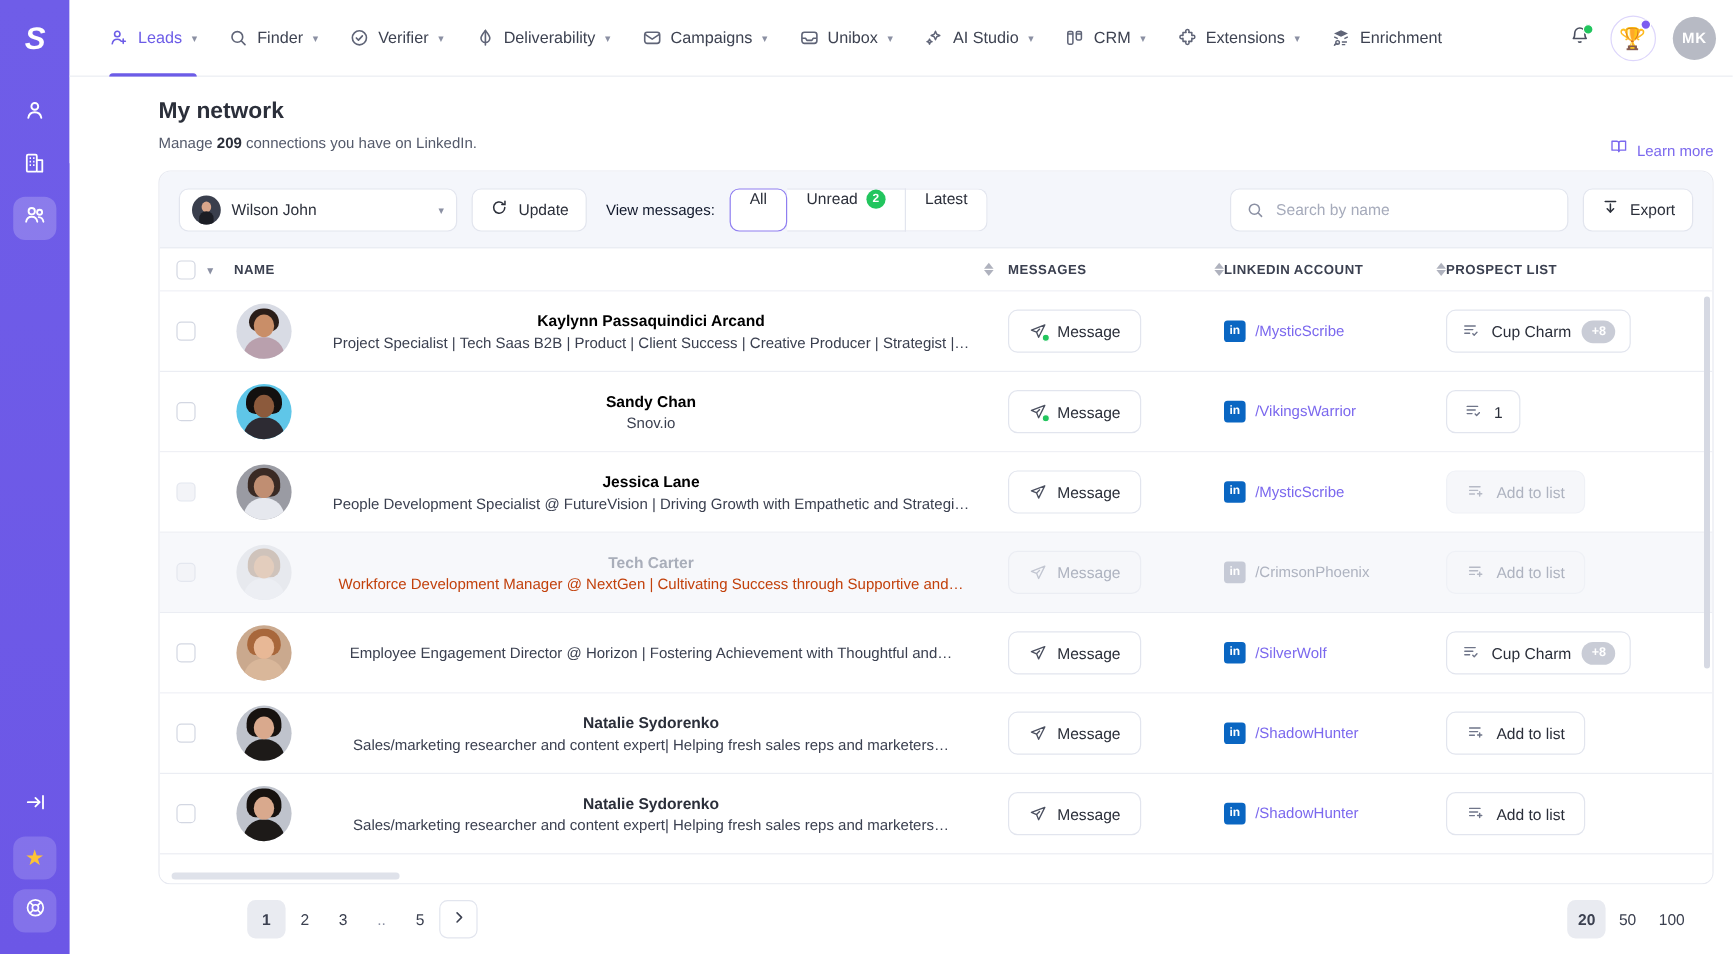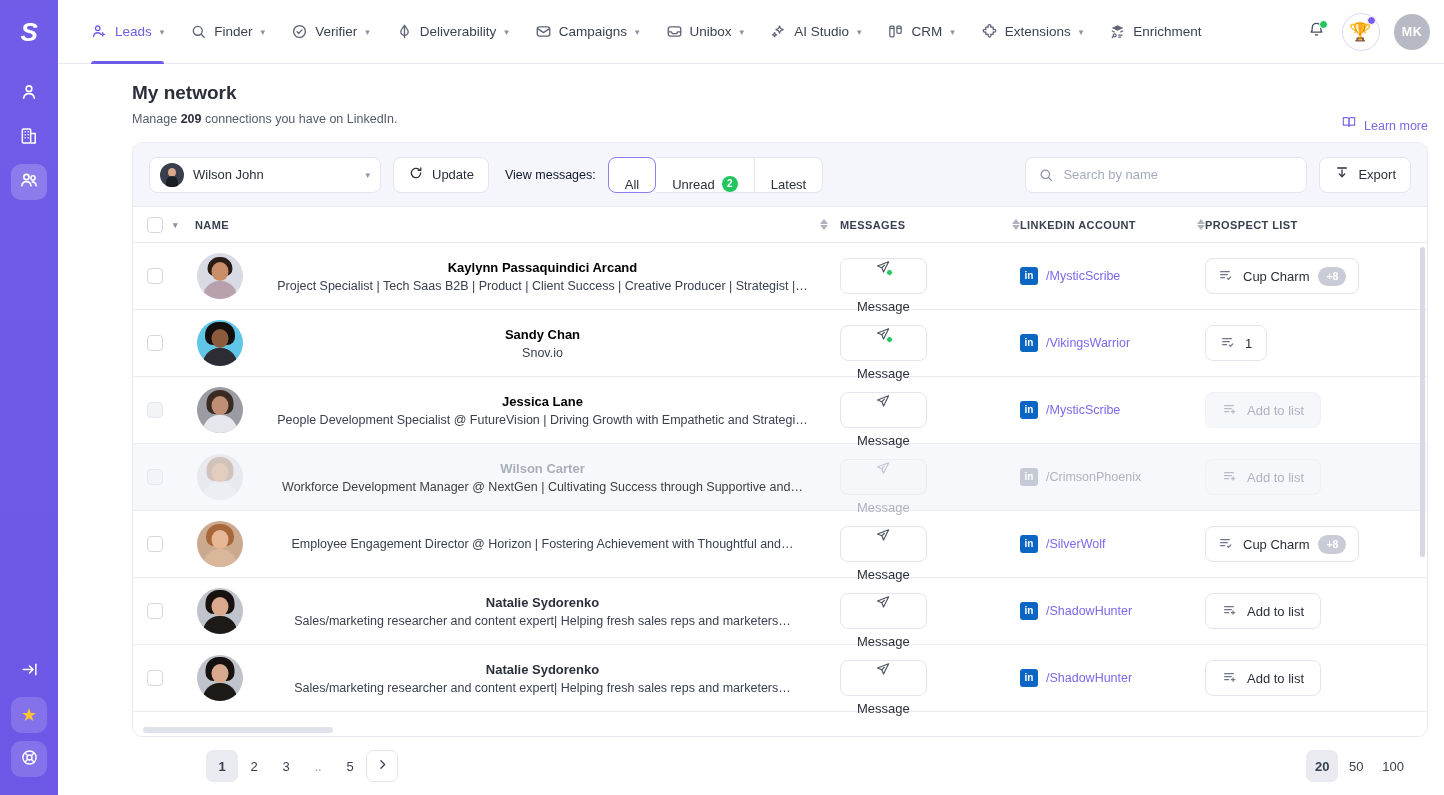--- a/index.html
+++ b/index.html
@@ -111,21 +111,21 @@
   .acct-name { font-size: 13px; color:#2b2f3a; flex:1 1 auto; }
   .btn {
     height: 36px; border:1px solid #e2e5ee; background:#fff; border-radius: 8px;
     display:inline-flex; align-items:center; justify-content:center; gap: 8px;
     padding: 0 14px; font-size: 13px; color:#2b2f3a; cursor:pointer; white-space:nowrap;
   }
   .view-label { font-size: 12.5px; color:#0f172a; margin-left: 4px; }
   .seg { display:flex; height:36px; }
   .seg-btn {
     height:36px; background:#fff; border:1px solid #e2e5ee; border-left-width:0;
-    display:flex; align-items:flex-end; gap:7px; padding: 0 16px;
+    display:flex; align-items:flex-start; gap:7px; padding: 0 16px;
     font-size: 13px; color:#2b2f3a; cursor:pointer;
   }
   .seg-btn:first-child { border-left-width:1px; border-radius: 8px 0 0 8px; }
   .seg-btn:last-child { border-radius: 0 8px 8px 0; }
   .seg-btn.active { border:1px solid #8f7ef0; border-radius:8px; color:#2b2f3a; z-index:2; }
   .badge-green {
     background:#22c55e; color:#fff; font-size:10px; font-weight:700;
     min-width:16px; height:16px; border-radius:8px; padding: 0 4px;
     display:flex; align-items:center; justify-content:center;
   }
@@ -177,26 +177,26 @@
   .person .head { position:absolute; left:50%; transform:translateX(-50%); top:9px; width:17px; height:19px; border-radius:50%; }
   .person .hair { position:absolute; left:50%; transform:translateX(-50%); top:4px; width:25px; height:19px; border-radius:13px 13px 8px 8px; }
   .person .body { position:absolute; left:50%; transform:translateX(-50%); bottom:-4px; width:34px; height:22px; border-radius:16px 16px 0 0; }
   .name-col { min-width:0; flex:1 1 auto; }
   .p-name { font-size: 13px; font-weight:600; color:#000000; margin-bottom: 4px; cursor:pointer; }
   .p-name.plain { color:#2b2f3a; cursor:default; }
   .p-name.off { color:#a9aeba; }
   .p-desc {
     font-size: 12.5px; color:#3b4050; white-space:nowrap; overflow:hidden; text-overflow:ellipsis;
   }
-  .p-desc.off { color:#404040; }
+  .p-desc.off { color:#c2410c; }
 
   .msg-btn {
     height: 36px; border:1px solid #e2e5ee; border-radius:8px; background:#fff;
-    display:inline-flex; align-items:center; gap:24px; padding: 0 16px;
-    font-size: 13px; color:#2b2f3a; cursor:pointer; position:relative;flex-direction:column;
+    display:inline-flex; align-items:center; gap:8px; padding: 0 16px;
+    font-size: 13px; color:#2b2f3a; cursor:pointer; position:relative;
   }
   .msg-btn.off { background:#f6f7fa; color:#aeb3c0; border-color:#ebedf3; cursor:default; }
   .plane-wrap { position:relative; width:16px; height:16px; }
   .plane-dot { position:absolute; right:-2px; bottom:-1px; width:7px; height:7px; border-radius:50%; background:#22c55e; border:1px solid #fff; }
 
   .li-link { display:flex; align-items:center; gap:8px; font-size:12.5px; color:#7b68ee; cursor:pointer; }
   .li-link.off { color:#aeb3c0; cursor:default; }
   .li-badge {
     width:18px; height:18px; border-radius:3px; background:#0a66c2; color:#fff;
     font-size:10px; font-weight:700; display:flex; align-items:center; justify-content:center;
@@ -687,21 +687,21 @@
               </div>
             <div class="c-name">
               <span class="row-ava" style="background:#e7e9ee">
                   <span class="person">
                     <span class="body" style="background:#eceef3"></span>
                     <span class="hair" style="background:#cfc3bb;width:27px;height:24px;top:3px"></span>
                     <span class="head" style="background:#e3cdbd"></span>
                   </span>
                 </span>
               <span class="name-col">
-                <span class="p-name off" style="display:block">Wilson Carter</span>
+                <span class="p-name off" style="display:block">Tech Carter</span>
                 <span class="p-desc off" style="display:block">Workforce Development Manager @ NextGen | Cultivating Success through Supportive and…</span>
               </span>
             </div>
             <div class="c-msg">
               <div class="msg-btn off">
                 <span class="plane-wrap"><svg width="16" height="16" viewBox="0 0 24 24" fill="none" stroke="#c2c6d1" stroke-width="1.7" stroke-linejoin="round">
                       <path d="M20.5 4.2L3.8 10.6l6.4 2.6 2.6 6.4z"></path>
                       <path d="M10.2 13.2l4.2-4.2"></path>
                     </svg></span>
                 <span>Message</span>

